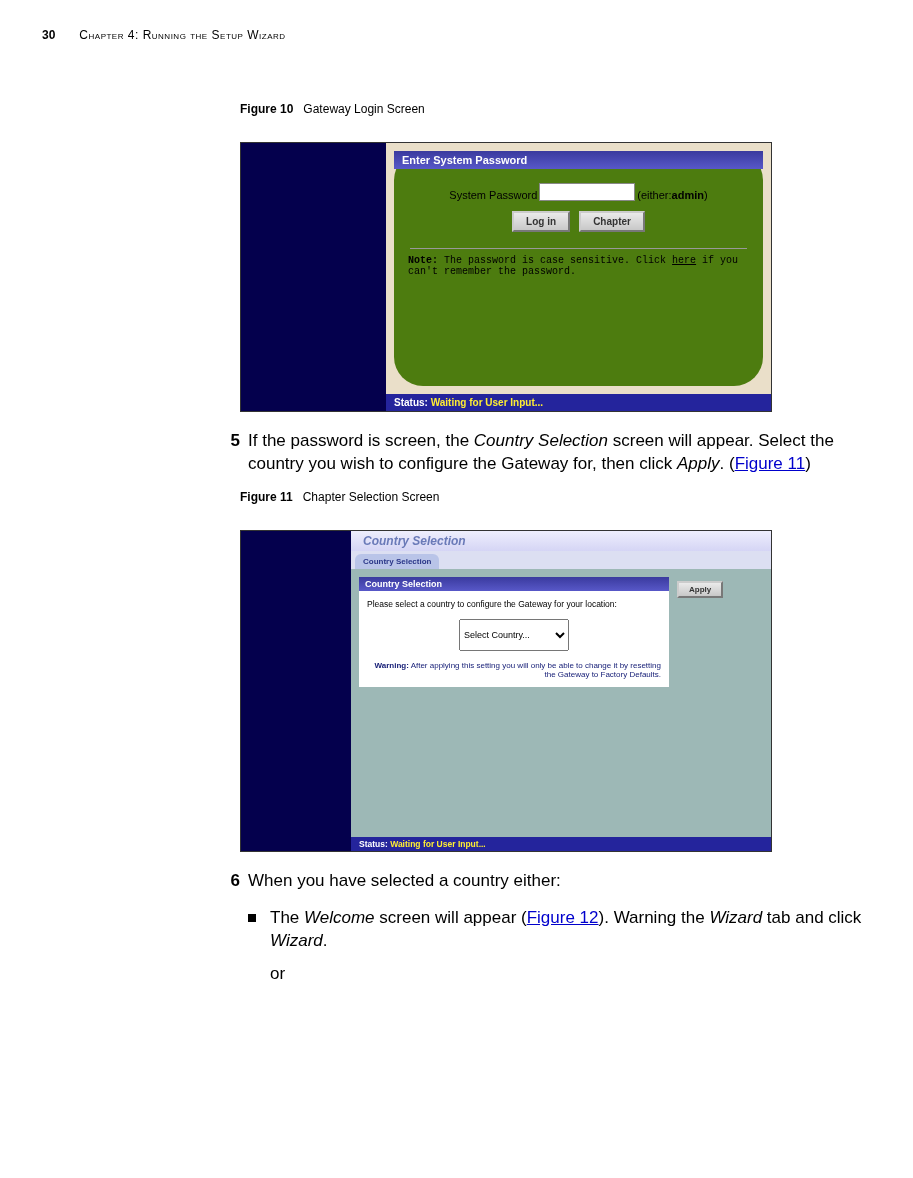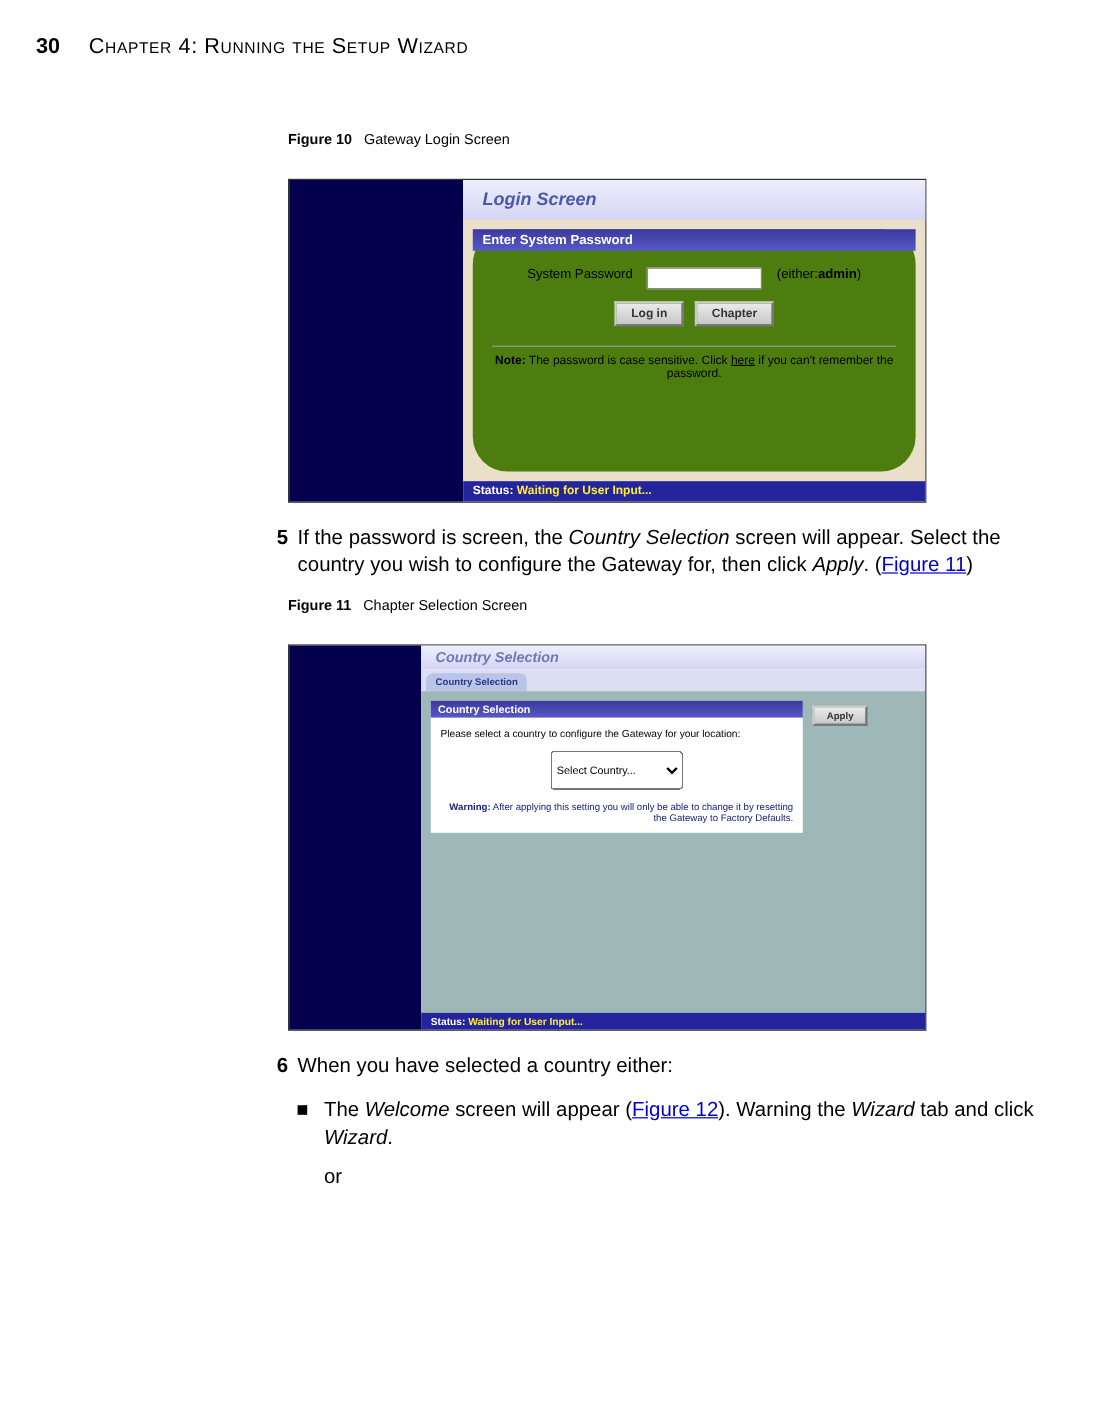--- a/index.html
+++ b/index.html
@@ -11,22 +11,22 @@
       font-size: 17px;
     }
     .page {
       width: 913px;
       margin: 0 auto;
       padding: 28px 0 40px 0;
     }
     .header-line {
       display: flex;
       align-items: flex-end;
-      font-size: 18px;
-      padding-left: 30px;
+      font-size: 12px;
+      padding-left: 42px;
     }
     .header-line .page-num {
       font-weight: bold;
       margin-right: 24px;
     }
     .header-line .chap {
       font-variant: small-caps;
       letter-spacing: 0.5px;
     }
     .content {
@@ -119,22 +119,22 @@
       padding: 3px 8px;
     }
     .shot1 .panel-body {
       text-align: center;
       padding: 14px 8px 6px 8px;
       font-size: 11px;
       font-family: Verdana, sans-serif;
     }
     .shot1 .pw-row {
       display: inline-flex;
-      align-items: flex-start;
-      gap: 12px;
+      align-items: flex-end;
+      gap: 2px;
     }
     .shot1 input[type="password"] {
       width: 90px;
       height: 16px;
       border: 1px solid #888;
       padding: 0 2px;
     }
     .shot1 .btn {
       display: inline-block;
       border: 2px outset #ccc;
@@ -146,22 +146,22 @@
       padding: 3px 12px;
       margin: 10px 3px 0 3px;
     }
     .shot1 hr {
       border: none;
       border-top: 1px solid #999;
       margin: 10px 16px 6px 16px;
     }
     .shot1 .note {
       font-size: 10px;
-      font-family: Liberation Sans, sans-serif;
-      text-align: center;
+      font-family: Liberation Mono, monospace;
+      text-align: left;
       padding: 0 14px 6px 14px;
     }
     .shot1 .status-bar {
       background: #24249c;
       font-size: 10px;
       font-family: Verdana, sans-serif;
       padding: 3px 8px;
     }
     .shot1 .status-bar .lbl { color: #fff; font-weight: bold; }
     .shot1 .status-bar .val { color: #ffee33; font-weight: bold; }
@@ -277,21 +277,20 @@
 
   <div class="content">
 
     <div class="figure-label">
       <span class="fig-num">Figure 10</span><span>Gateway Login Screen</span>
     </div>
 
     <div class="shot1">
       <div class="left-nav"></div>
       <div class="main">
-        <div class="title-bar">Login Screen</div>
         <div class="body-area">
           <div class="panel-header">Enter System Password</div>
           <div class="panel-body">
             <div class="pw-row">
               <span>System Password</span>
               <input type="password" style="">
               <span>
                 <span>(either:</span><b>admin</b><span>)</span>
               </span>
             </div>

